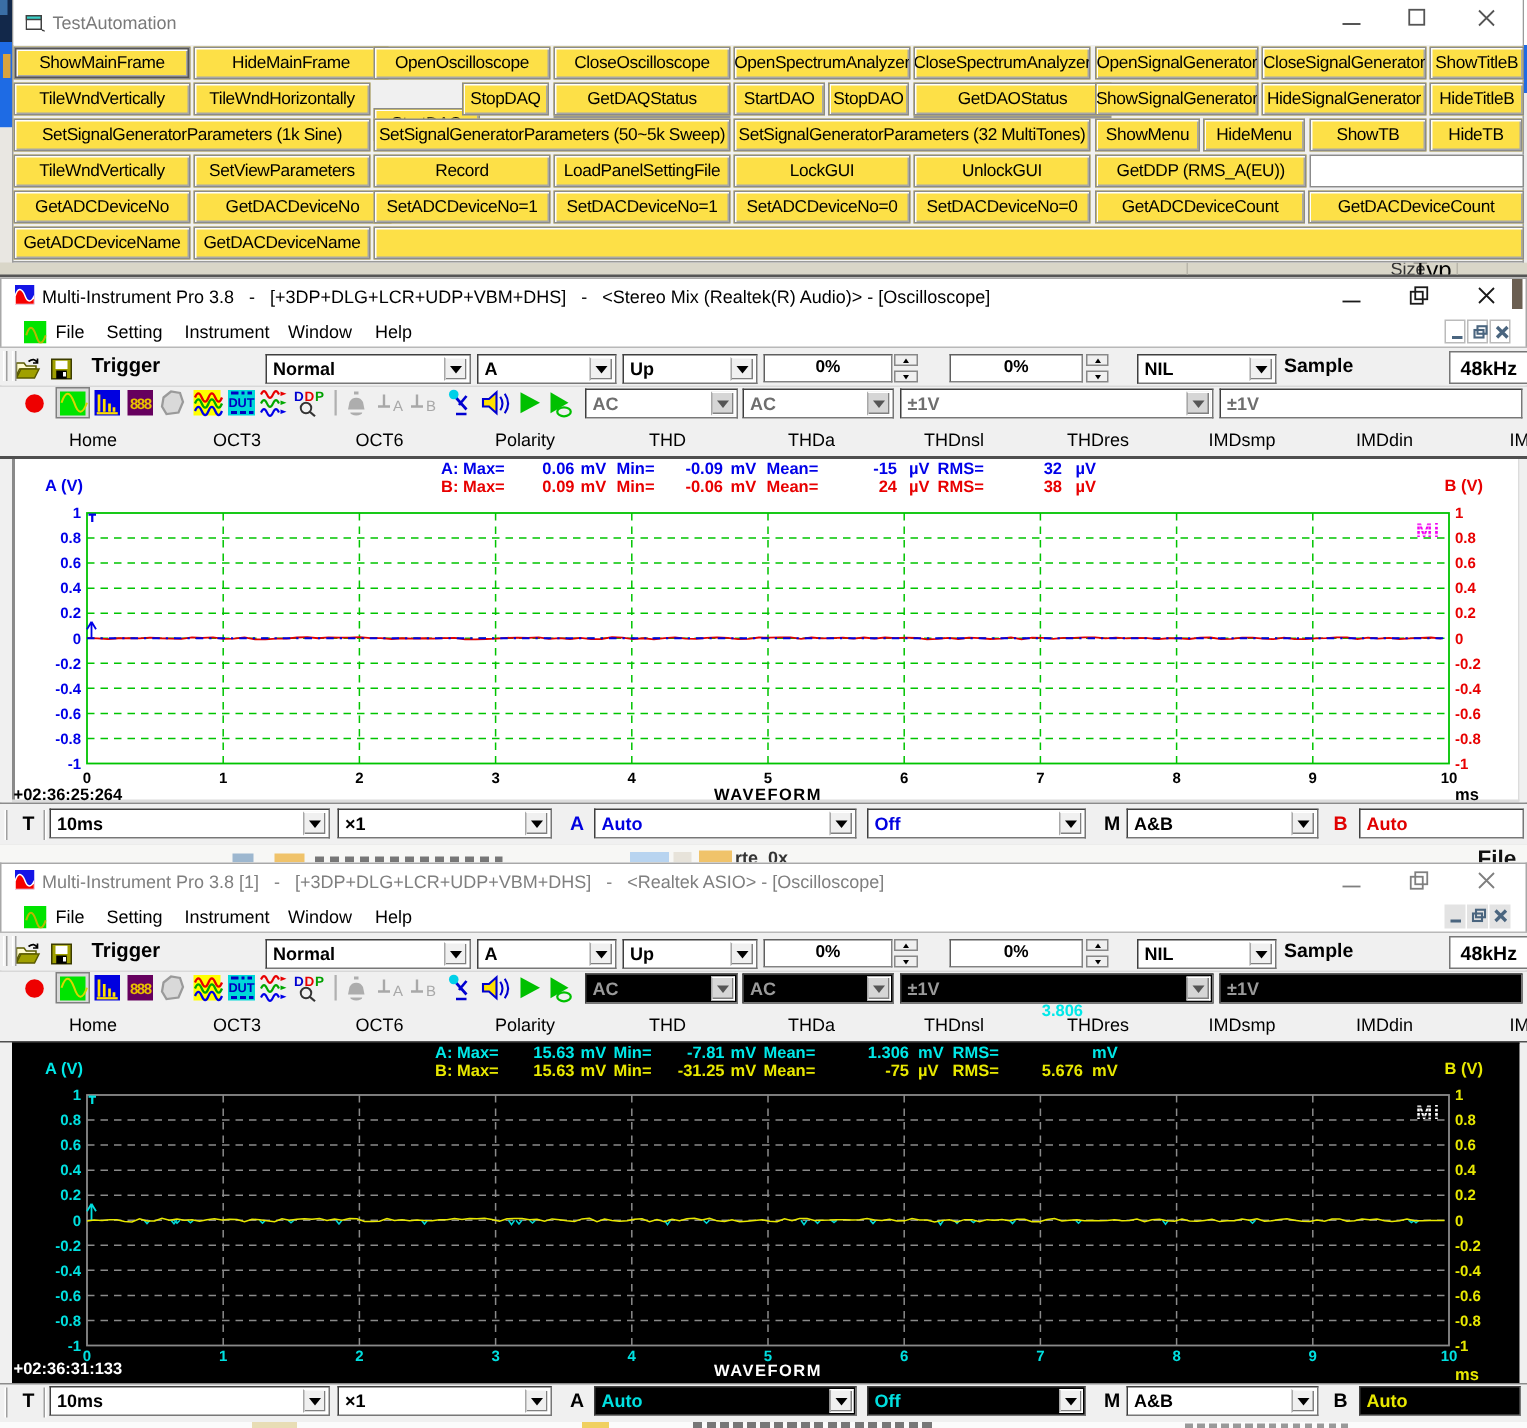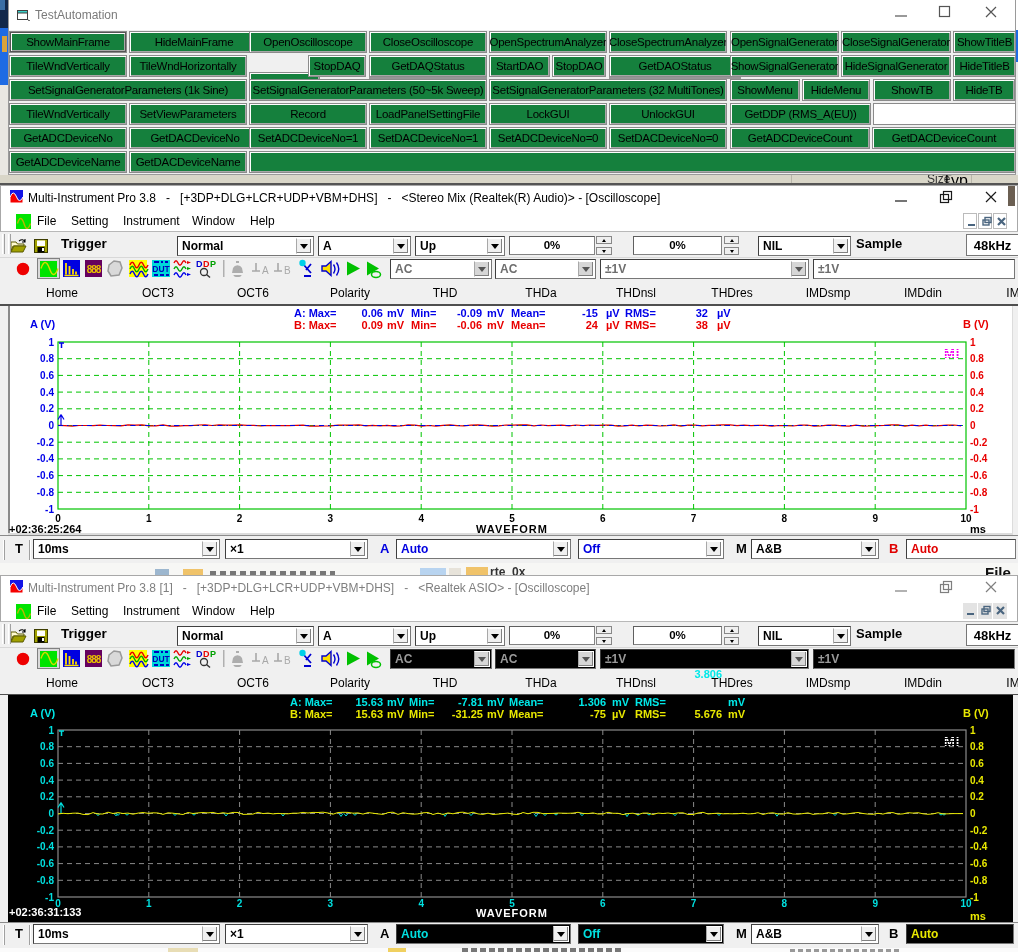--- a/index.html
+++ b/index.html
@@ -1,15 +1,15 @@
 <!DOCTYPE html>
 <html><head><meta charset="utf-8"><style>
 *{margin:0;padding:0;box-sizing:border-box}
 body{font-family:"Liberation Sans",sans-serif;width:1018px;height:952px;position:relative;overflow:hidden;background:#fff}
-.b{position:absolute;height:22px;background:#15803d;border:1px solid #8b8b8b;box-shadow:inset 1px 1px 0 #fdfdfd,inset -1px -1px 0 #a8a8a8;display:flex;align-items:center;justify-content:center;font-size:11.5px;letter-spacing:-0.25px;color:#000;white-space:nowrap;overflow:hidden}
+.b{position:absolute;height:22px;background:#fde047;border:1px solid #8b8b8b;box-shadow:inset 1px 1px 0 #fdfdfd,inset -1px -1px 0 #a8a8a8;display:flex;align-items:center;justify-content:center;font-size:11.5px;letter-spacing:-0.25px;color:#000;white-space:nowrap;overflow:hidden}
 .bs{box-shadow:inset 1px 1px 0 #fdfdfd,inset -1px -1px 0 #a8a8a8,0 2px 0 #969696}
 .bf{box-shadow:inset 0 0 0 1px #555,inset 2px 2px 0 #fdfdfd,inset -2px -2px 0 #a8a8a8}
 .st{position:absolute;font-size:11px;font-weight:bold;white-space:nowrap}
 </style></head><body>
 <div style="position:absolute;left:0;top:0;width:8px;height:28px;background:#12284a"></div>
 <div style="position:absolute;left:0;top:0;width:5px;height:10px;background:#3a6ea5"></div>
 <div style="position:absolute;left:0;top:28px;width:8px;height:57px;background:#1e6be4"></div>
 <div style="position:absolute;left:2px;top:36px;width:5px;height:16px;background:#d9a33c"></div>
 <div style="position:absolute;left:0;top:85px;width:8px;height:100px;background:#e9e7e2"></div>
 <div style="position:absolute;left:1016px;top:30px;width:2px;height:32px;background:#1e6be4"></div>

